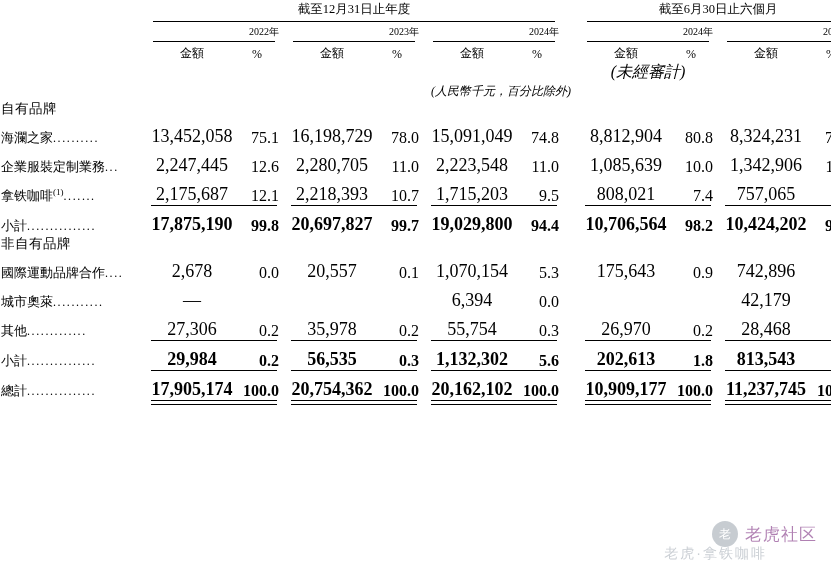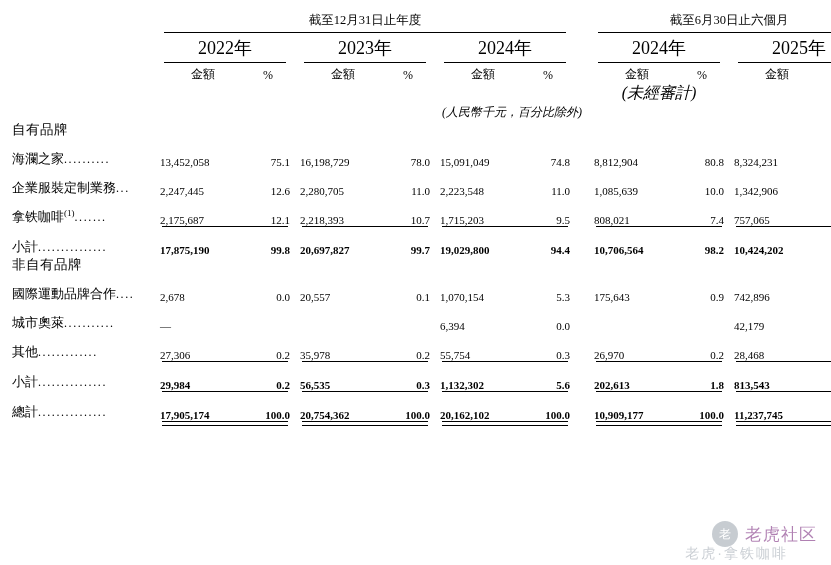--- a/index.html
+++ b/index.html
@@ -13,21 +13,21 @@
     font-family: "Liberation Serif", serif;
     color: #000000;
     overflow: hidden;
     position: relative;
   }
   .sheet {
     position: relative;
     width: 831px;
     height: 565px;
     box-sizing: border-box;
-    padding: 12px;
+    padding: 1px;
   }
   table.fin {
     border-collapse: collapse;
     width: 831px;
     table-layout: fixed;
     font-size: 12.5px;
   }
   table.fin td, table.fin th {
     padding: 0;
     vertical-align: bottom;
@@ -46,22 +46,22 @@
     height: 1px;
     background: #000;
     margin: 0 4px 3px 4px;
   }
   .hdr-center {
     text-align: center;
     font-size: 12.5px;
     padding-bottom: 3px;
   }
   .hdr-year {
-    text-align: center;
-    font-size: 18px;
+    text-align: right;
+    font-size: 10px;
     padding-bottom: 2px;
   }
   .hdr-sub {
     text-align: center;
     font-size: 12px;
     padding-bottom: 2px;
   }
   .hdr-sub2 {
     text-align: center;
     font-size: 16px;
@@ -88,28 +88,28 @@
     font-size: 13px;
     white-space: nowrap;
     overflow: hidden;
     margin-left: 32px;
   }
   .lbl .dots {
     letter-spacing: 1.6px;
     font-size: 12px;
   }
   .num {
-    text-align: left;
-    font-size: 11px;
+    text-align: center;
+    font-size: 18px;
     padding-right: 2px;
     font-variant-numeric: tabular-nums;
   }
   .pct {
     text-align: right;
-    font-size: 11px;
+    font-size: 16px;
     padding-right: 2px;
     font-variant-numeric: tabular-nums;
   }
   .bold .lbl, .bold .num, .bold .pct { font-weight: bold; }
   .bold .lbl { font-weight: normal; }
 
   .tline td > div.topline {
     border-top: 1px solid #000;
     height: 0;
     margin: 0 2px;
@@ -143,21 +143,21 @@
     font-family: "Liberation Sans", sans-serif;
   }
   .wm-txt {
     font-size: 17px;
     color: #701a75;
     font-family: "Liberation Sans", sans-serif;
     letter-spacing: 1px;
   }
   .wm2 {
     position: absolute;
-    right: 43px;
+    right: 64px;
     bottom: 2px;
     font-size: 14px;
     color: #b9bfc6;
     font-family: "Liberation Sans", sans-serif;
     letter-spacing: 2px;
     opacity: 0.75;
     pointer-events: none;
   }
 </style>
 </head>

